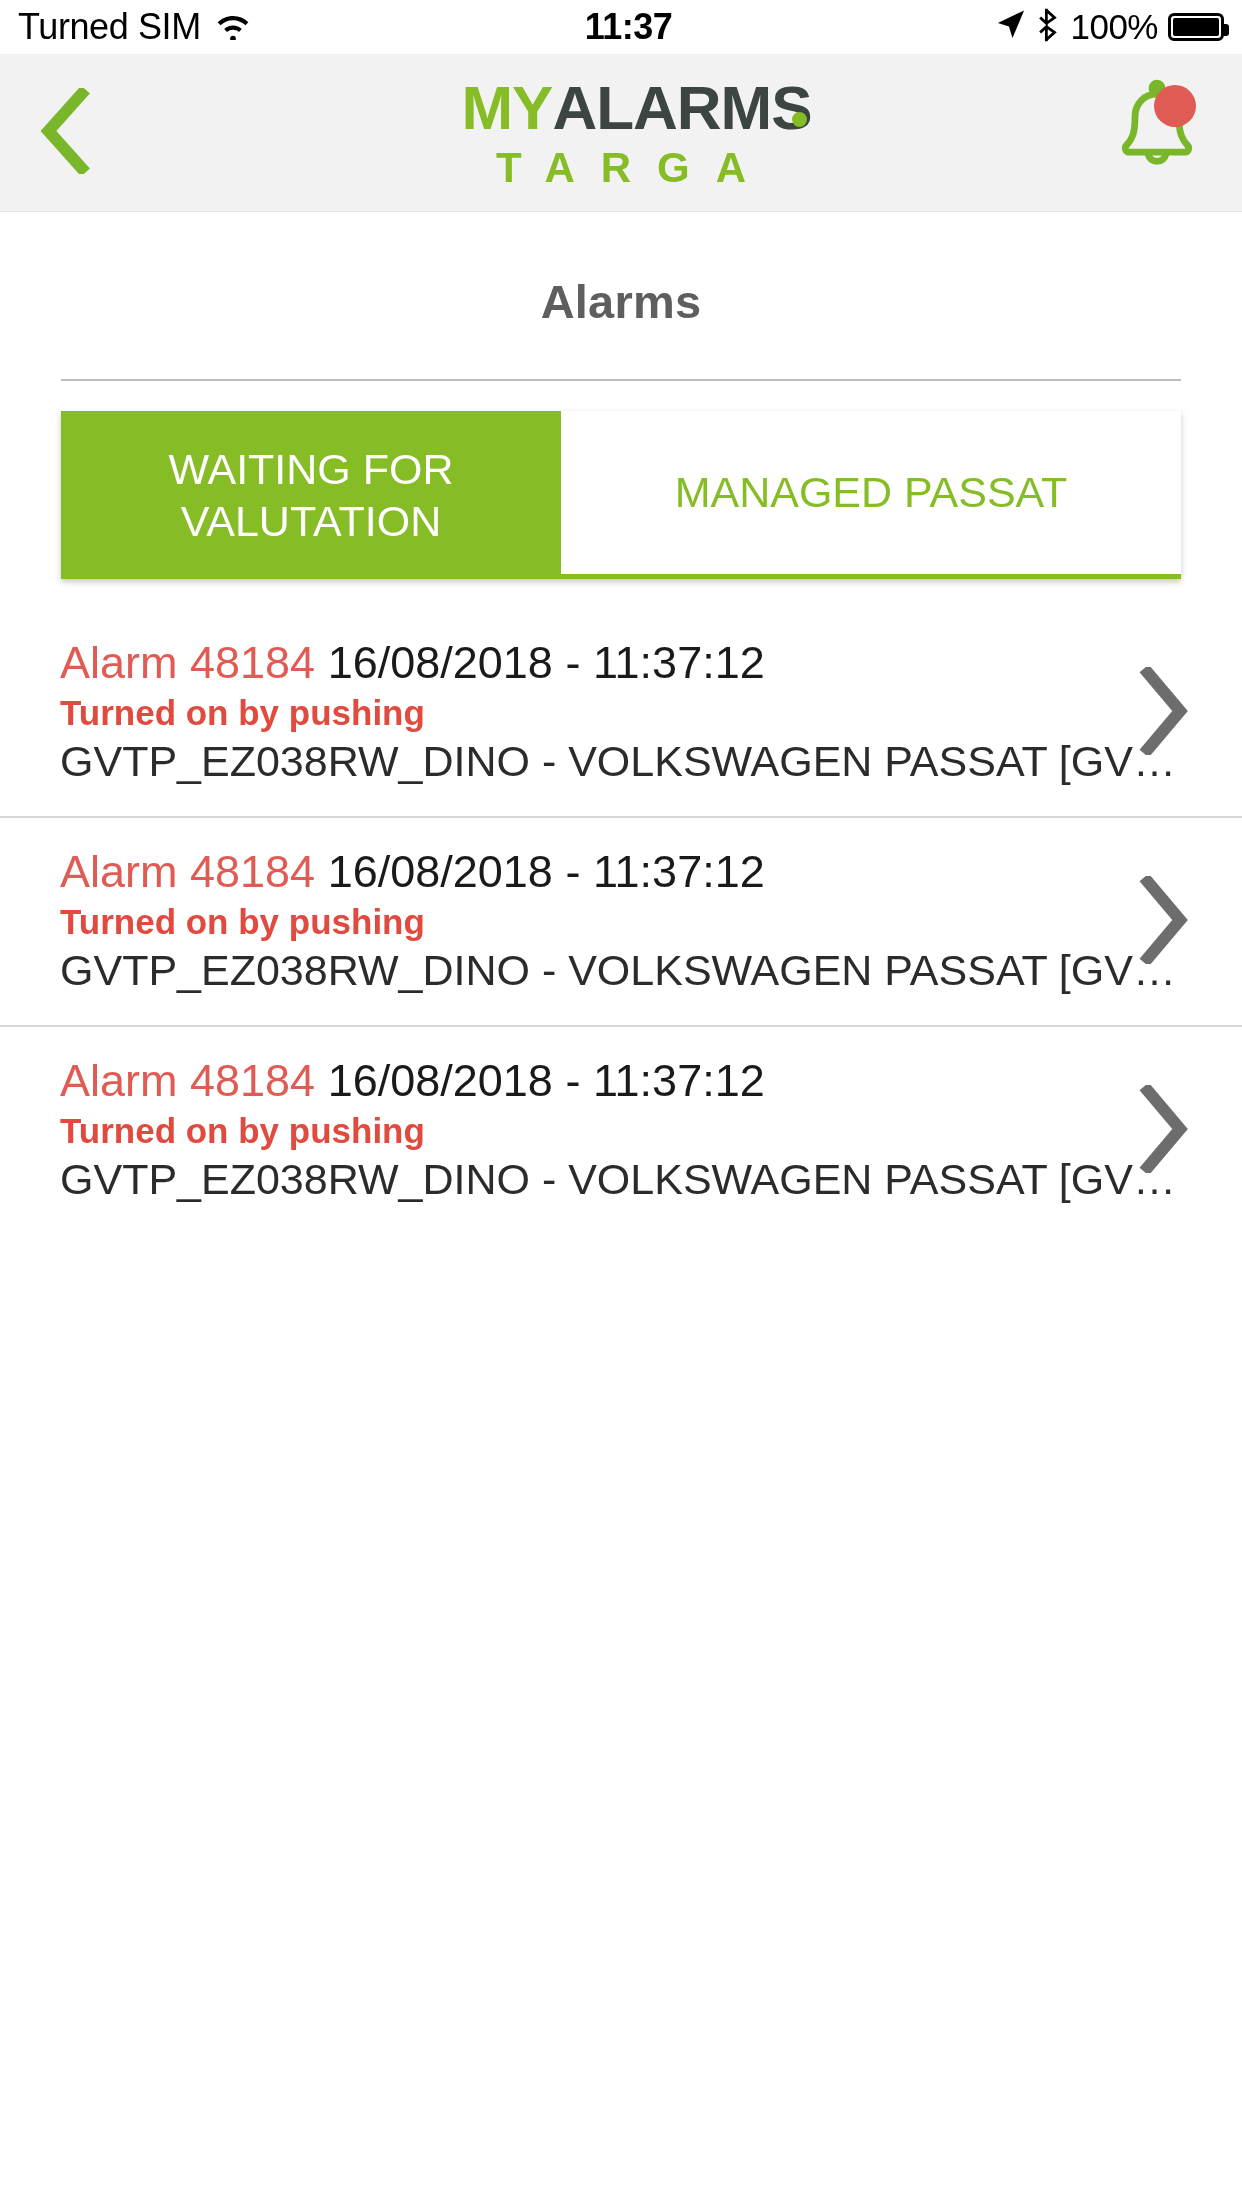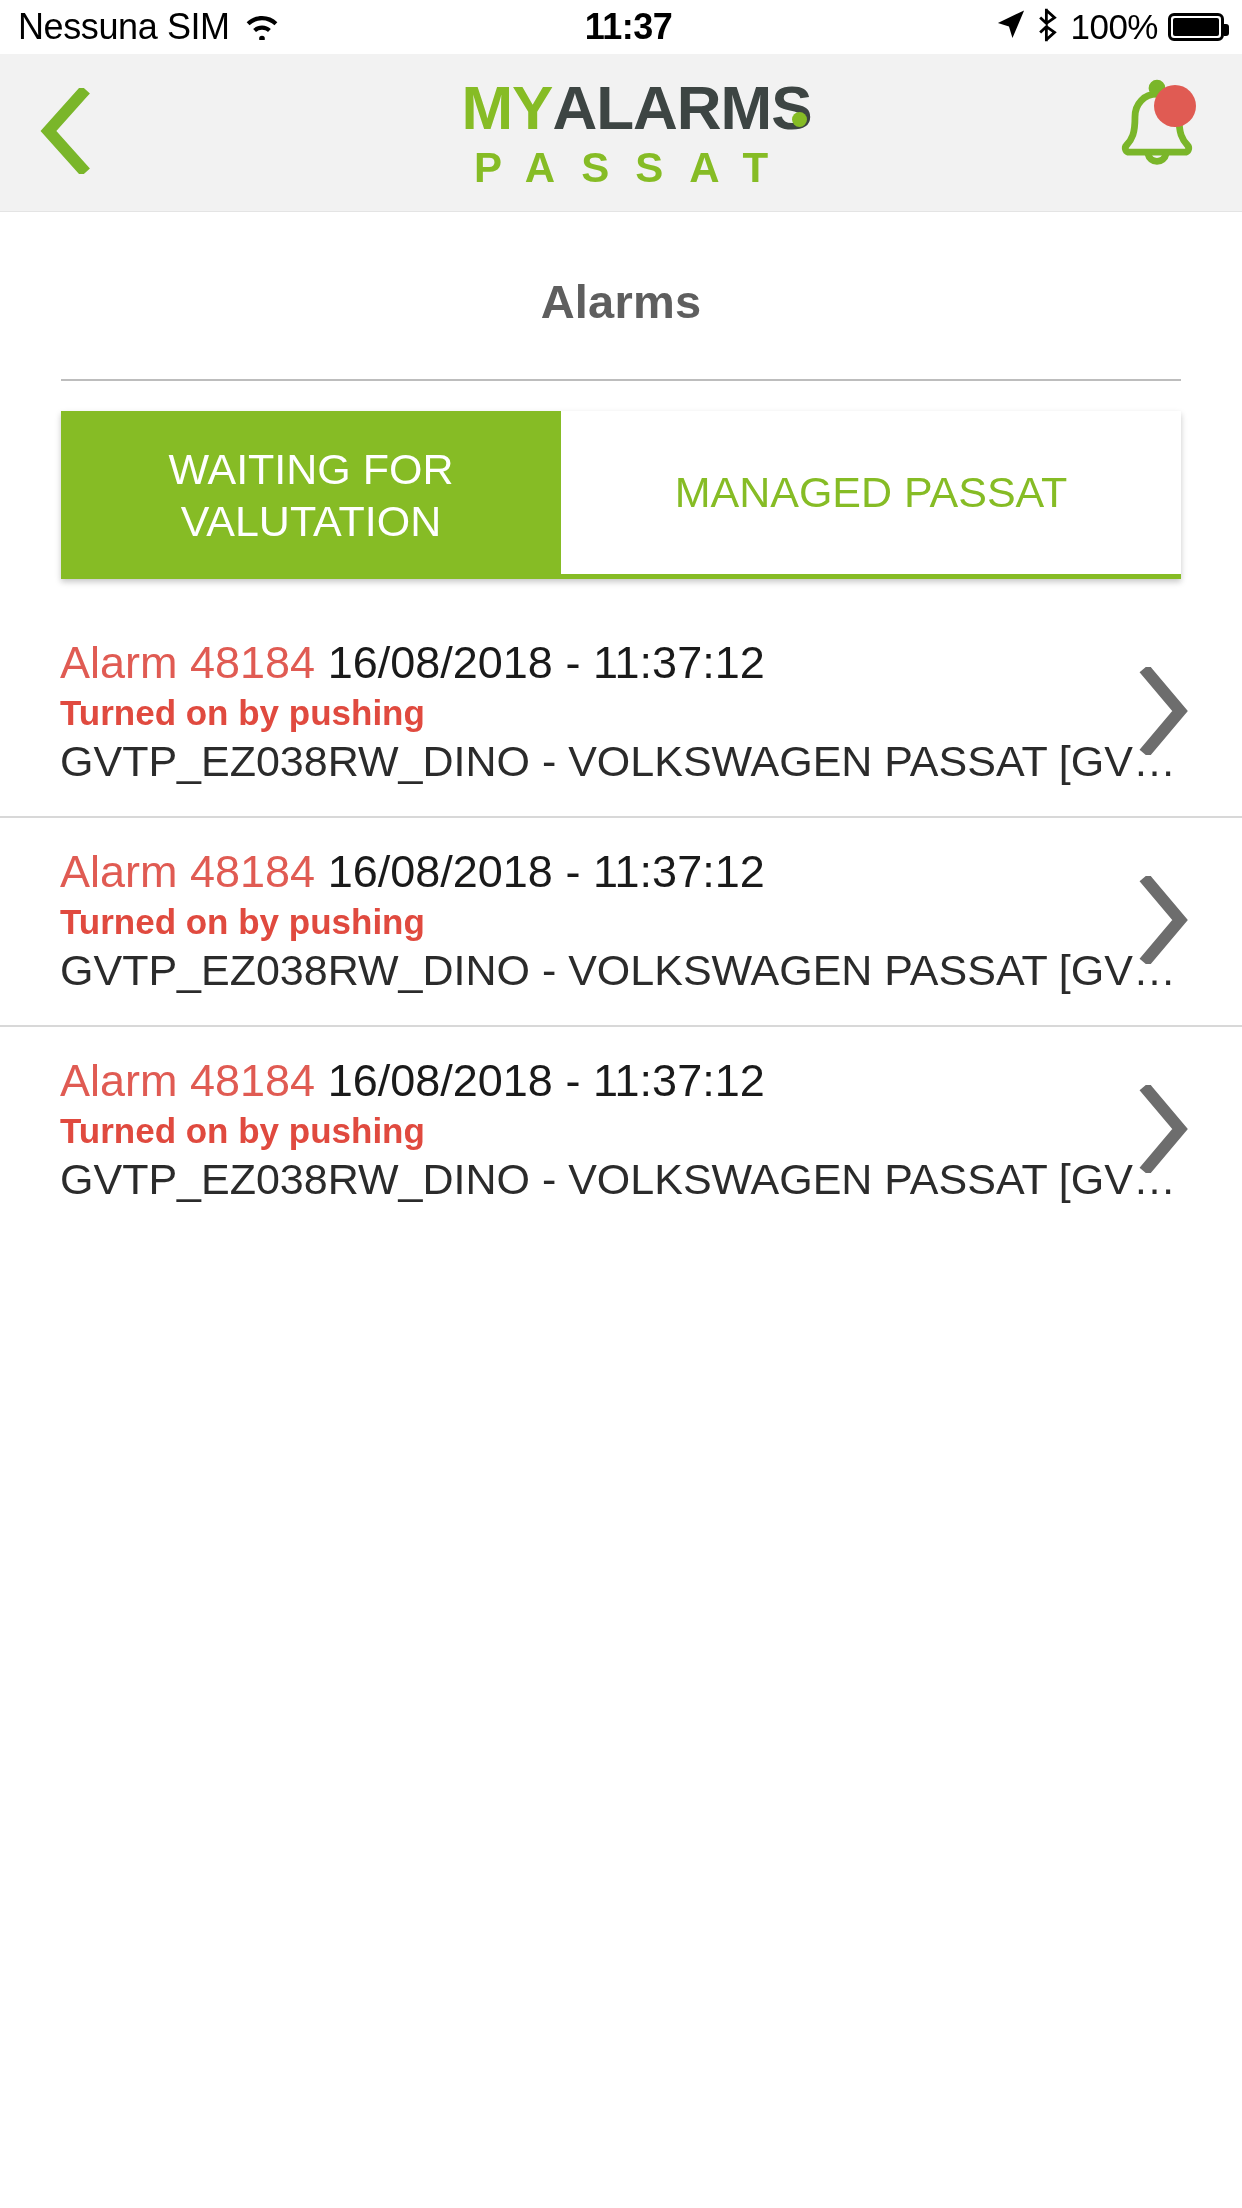--- a/index.html
+++ b/index.html
@@ -217,21 +217,21 @@
     right: 52px;
     top: 50%;
     transform: translateY(-50%);
   }
 </style>
 </head>
 <body>
 
 <div class="status-bar">
   <div class="sb-left">
-    <span class="sb-carrier">Nessuna SIM</span>
+    <span class="sb-carrier">Turned SIM</span>
     <span>
       <svg width="40" height="30" viewBox="0 0 24 18">
         <path d="M12 15.5a1.7 1.7 0 1 0 0 3.4 1.7 1.7 0 0 0 0-3.4z" fill="#000"></path>
         <path d="M12 9.3c-2 0-3.9.8-5.3 2.1l1.7 1.8A5.2 5.2 0 0 1 12 11.8c1.4 0 2.7.5 3.6 1.4l1.7-1.8A7.6 7.6 0 0 0 12 9.3z" fill="#000"></path>
         <path d="M12 3.6c-3.6 0-6.8 1.4-9.2 3.8l1.7 1.8A10.6 10.6 0 0 1 12 6.1c2.9 0 5.6 1.2 7.5 3.1l1.7-1.8A12.9 12.9 0 0 0 12 3.6z" fill="#000"></path>
       </svg>
     </span>
   </div>
 
   <div class="sb-center">11:37</div>
@@ -264,21 +264,21 @@
       </svg>
     </span>
   </div>
 
   <div class="logo-wrap">
     <div class="logo-main">
       <span class="logo-my">MY</span>
         <span class="logo-targa">ALARMS</span>
         <span class="logo-dot"></span>
     </div>
-    <div class="logo-sub">PASSAT</div>
+    <div class="logo-sub">TARGA</div>
   </div>
 
   <div class="bell-btn">
     <span>
       <svg width="100" height="104" viewBox="0 0 50 52">
         <path d="M25 7.5c-6.4 0-11 4.9-11 11.4 0 8.4-1.4 11.1-4.3 14.3-1.2 1.3-.3 3.4 1.5 3.4h27.6c1.8 0 2.7-2.1 1.5-3.4-2.9-3.2-4.3-5.9-4.3-14.3 0-6.5-4.6-11.4-11-11.4z" fill="none" stroke="#7ab62a" stroke-width="3.4" stroke-linejoin="round"></path>
         <path d="M25 3.2v4.3" fill="none" stroke="#7ab62a" stroke-width="3.4" stroke-linecap="round"></path>
         <circle cx="25" cy="4.6" r="2.6" fill="none" stroke="#7ab62a" stroke-width="3.2"></circle>
         <path d="M20.5 37.5a4.6 4.6 0 0 0 9 0" fill="none" stroke="#7ab62a" stroke-width="3.4" stroke-linecap="round"></path>
         <circle cx="34" cy="13.5" r="10.5" fill="#e05b53"></circle>

